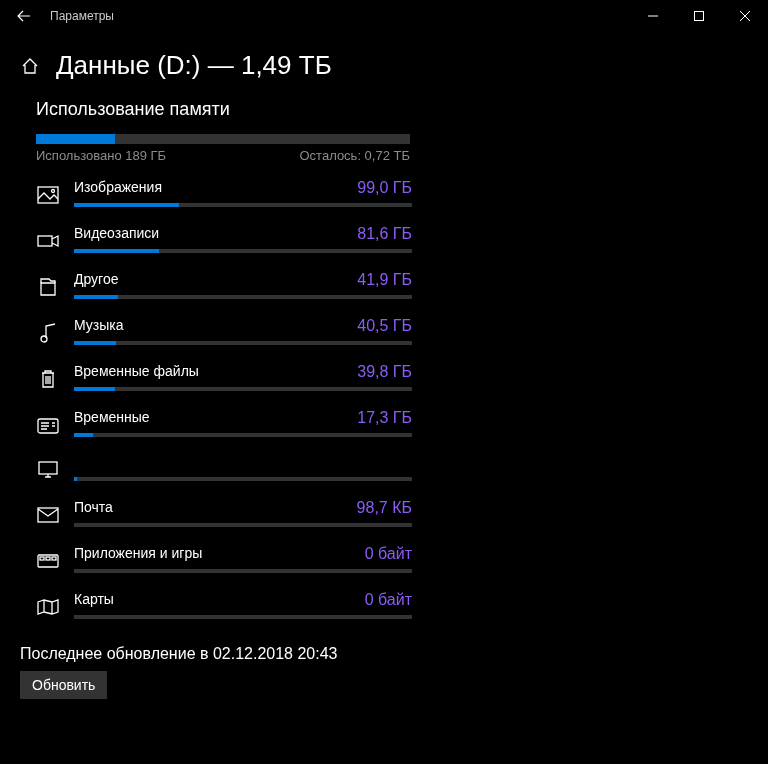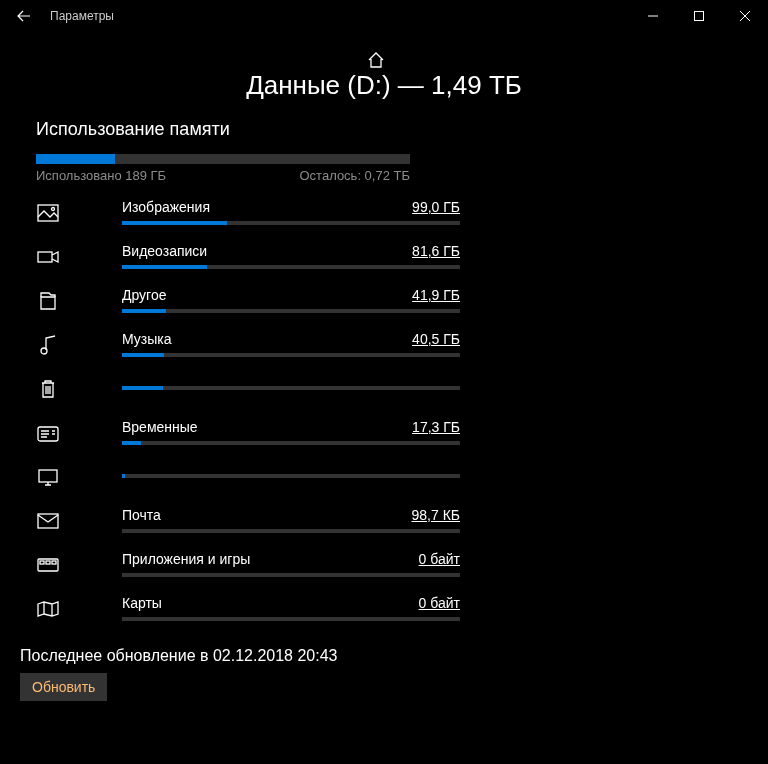--- a/index.html
+++ b/index.html
@@ -31,21 +31,20 @@
   .win-btn {
     width: 46px; height: 32px;
     display: flex; align-items: center; justify-content: center;
     cursor: pointer;
   }
   .win-btn svg { stroke: #fff; }
   
   .header {
     display: flex; align-items: center;
     padding: 18px 20px 18px 20px;
-    flex-direction: column;
   }
   .home-icon {
     width: 20px; height: 20px;
     margin-right: 16px;
     display: flex; align-items: center; justify-content: center;
     cursor: pointer;
   }
   .page-title {
     font-size: 26px;
     font-weight: 400;
@@ -70,60 +69,59 @@
   .overall-labels {
     width: 374px;
     display: flex; justify-content: space-between;
     color: #8c8c8c;
     font-size: 13px;
     margin-bottom: 16px;
   }
   
   .cat {
     display: flex;
-    align-items: center;
+    align-items: flex-end;
     margin-bottom: 18px;
     cursor: pointer;
-    gap: 48px;
   }
   .cat-icon {
     width: 24px; height: 24px;
     flex: 0 0 24px;
     margin-right: 14px;
     display: flex; align-items: center; justify-content: center;
     margin-top: 2px;
   }
   .cat-body {
     width: 338px;
   }
   .cat-head {
     display: flex; justify-content: space-between;
     margin-bottom: 6px;
   }
   .cat-label { font-size: 14px; }
-  .cat-size { font-size: 14px; color: #ffffff; text-decoration: underline; }
+  .cat-size { font-size: 16px; color: #8b5cf6; }
   .cat-bar {
     height: 4px;
     background: #333;
     position: relative;
   }
   .cat-bar .fill {
     height: 100%;
     background: #0078d7;
   }
   
   .footer { padding: 8px 20px 20px 20px; }
   .last-update {
     font-size: 16px;
     margin-bottom: 8px;
   }
   .refresh-btn {
     display: inline-block;
     background: #333;
-    color: #fdba74;
+    color: #ffffff;
     border: none;
     padding: 6px 12px;
     font-size: 14px;
     cursor: pointer;
     font-family: inherit;
   }
   svg { display: block; }
 </style>
 </head>
 <body>
@@ -243,20 +241,24 @@
       </div>
     </div>
       </div>
       <div class="cat">
     <div class="cat-icon">
           <svg width="18" height="20" viewBox="0 0 18 20">
             <path d="M3 4 H15 M4 4 V18 H14 V4 M7 7 V15 M9 7 V15 M11 7 V15 M6 4 V2 H12 V4" stroke="#fff" stroke-width="1.3" fill="none"></path>
           </svg>
         </div>
     <div class="cat-body">
+      <div class="cat-head">
+        <span class="cat-label">Временные файлы</span>
+        <span class="cat-size">39,8 ГБ</span>
+      </div>
       <div class="cat-bar">
         <div class="fill" style="width:12%"></div>
       </div>
     </div>
       </div>
       <div class="cat">
     <div class="cat-icon">
           <svg width="22" height="18" viewBox="0 0 22 18">
             <rect x="1" y="3" width="20" height="14" rx="2" stroke="#fff" stroke-width="1.3" fill="none"></rect>
             <path d="M4 7 H12 M4 10 H12 M4 13 H10 M15 7 H18 M15 10 H18" stroke="#fff" stroke-width="1.3" fill="none"></path>

